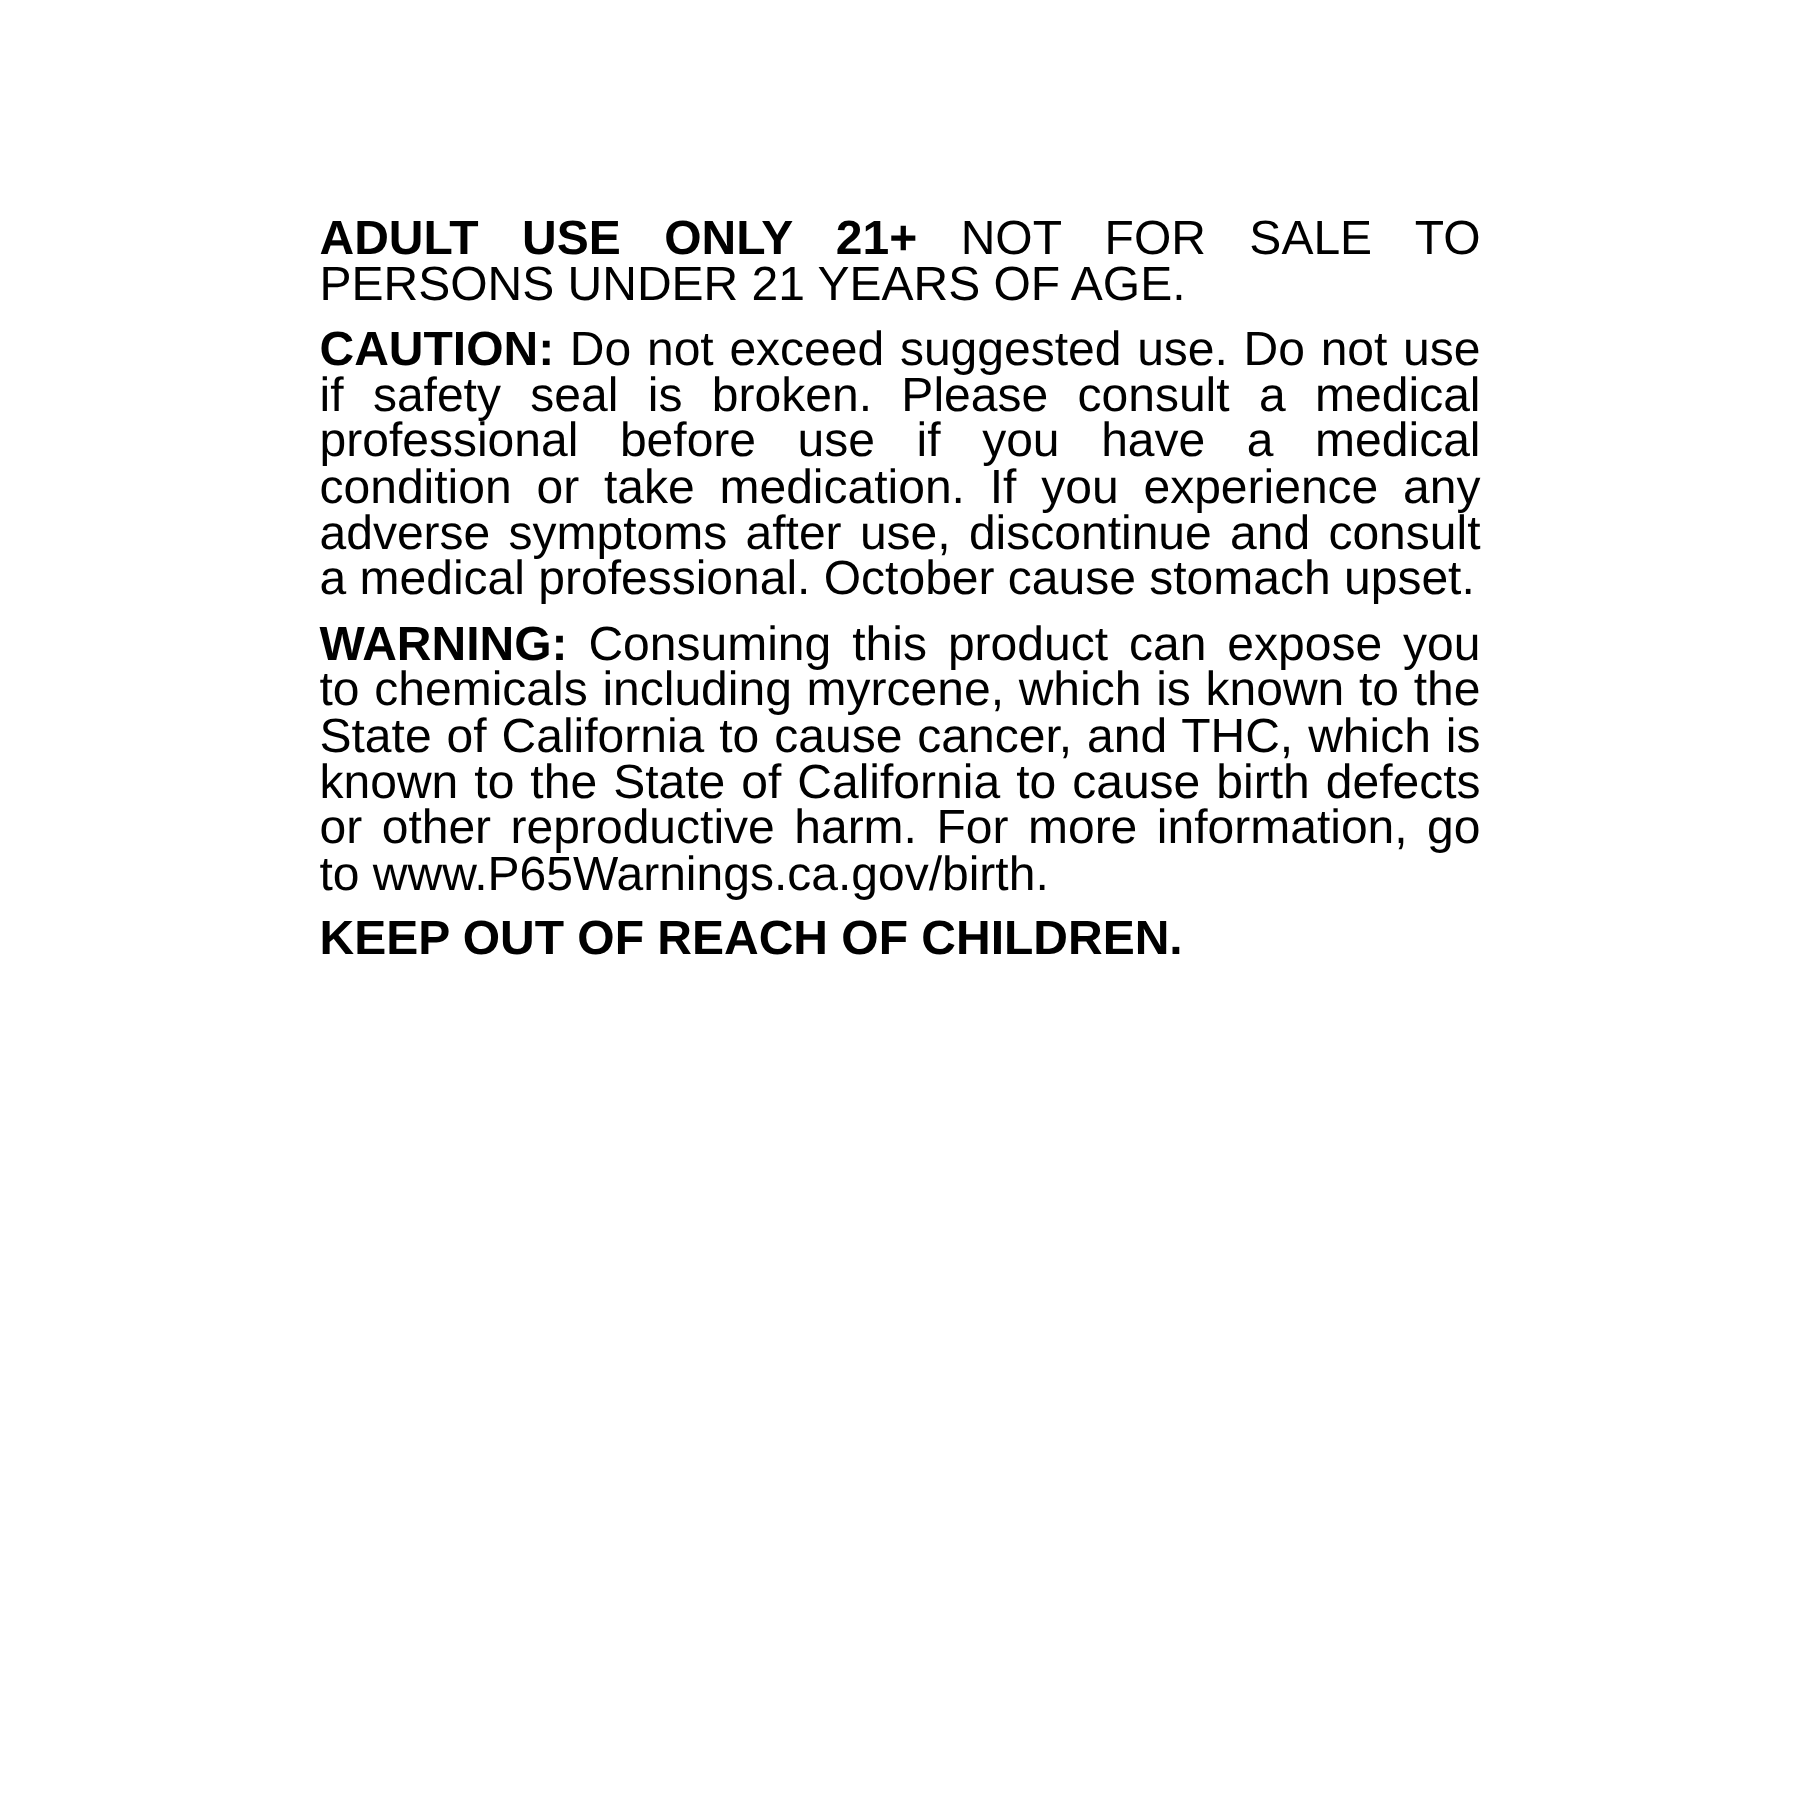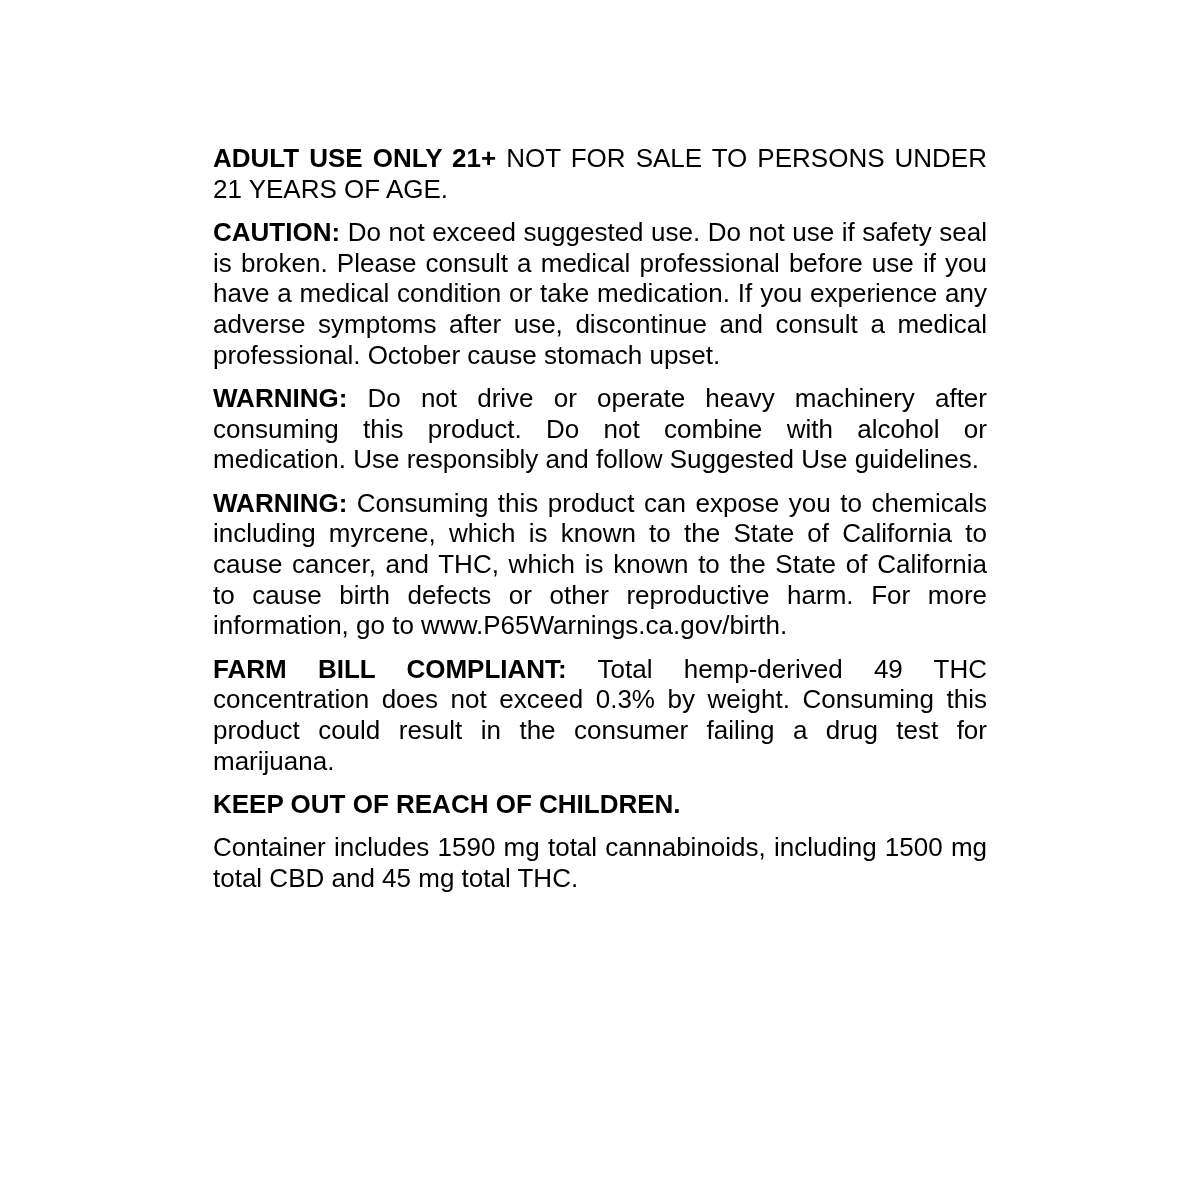--- a/index.html
+++ b/index.html
@@ -13,21 +13,21 @@
     height: 1200px;
     background: #ffffff;
     overflow: hidden;
   }
   .label-block {
     position: absolute;
     left: 213px;
     top: 143px;
     width: 774px;
     font-family: "Liberation Sans", sans-serif;
-    font-size: 26px;
+    font-size: 32px;
     line-height: 30.7px;
     color: #000000;
     text-align: justify;
   }
   .label-block p {
     margin: 0 0 12.5px 0;
   }
   .label-block p:last-child {
     margin-bottom: 0;
   }
@@ -40,25 +40,22 @@
 
 <div class="page">
   <div class="label-block">
 
     <p><span class="lead">ADULT USE ONLY 21+</span><span> NOT FOR SALE TO PERSONS UNDER 21 YEARS OF AGE.</span></p>
 
 
 
     <p><span class="lead">CAUTION:</span><span> Do not exceed suggested use. Do not use if safety seal is broken. Please consult a medical professional before use if you have a medical condition or take medication. If you experience any adverse symptoms after use, discontinue and consult a medical professional. October cause stomach upset.</span></p>
 
-    <p><span class="lead">WARNING:</span><span> Do not drive or operate heavy machinery after consuming this product. Do not combine with alcohol or medication. Use responsibly and follow Suggested Use guidelines.</span></p>
 
     <p><span class="lead">WARNING:</span><span> Consuming this product can expose you to chemicals including myrcene, which is known to the State of California to cause cancer, and THC, which is known to the State of California to cause birth defects or other reproductive harm. For more information, go to www.P65Warnings.ca.gov/birth.</span></p>
 
-    <p><span class="lead">FARM BILL COMPLIANT:</span><span> Total hemp-derived 49 THC concentration does not exceed 0.3% by weight. Consuming this product could result in the consumer failing a drug test for marijuana.</span></p>
 
     <p><span class="lead">KEEP OUT OF REACH OF CHILDREN.</span><span></span></p>
 
 
-    <p><span class="lead"></span><span>Container includes 1590 mg total cannabinoids, including 1500 mg total CBD and 45 mg total THC.</span></p>
 
   </div>
 </div>
 
 </body></html>

